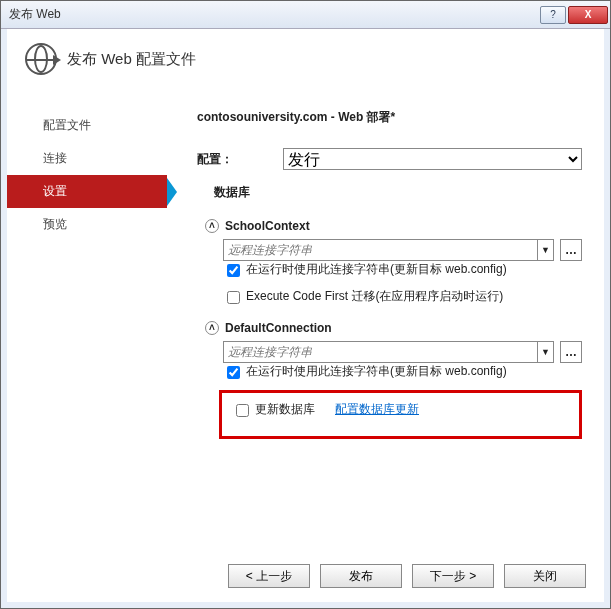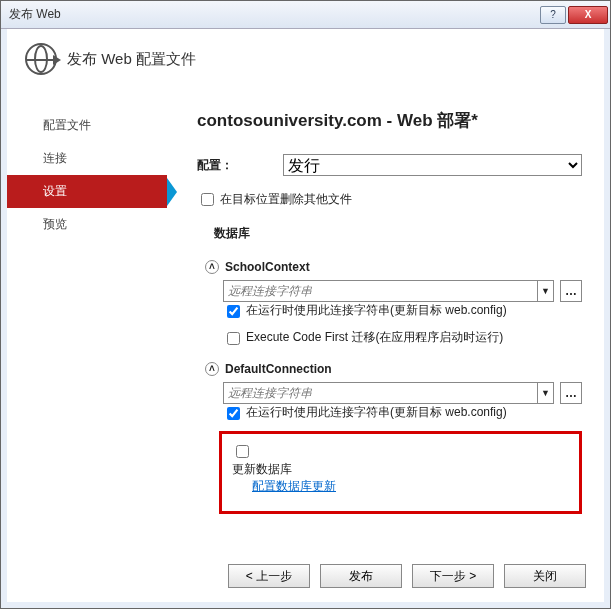--- a/index.html
+++ b/index.html
@@ -15,38 +15,38 @@
 .globe::before { content: ""; position: absolute; left: 50%; top: 0; bottom: 0; width: 10px; border: 2px solid #555; border-radius: 50%; transform: translateX(-50%); }
 .globe::after { content: ""; position: absolute; left: 0; right: 0; top: 50%; height: 0; border-top: 2px solid #555; }
 .arrow { position: absolute; right: -6px; top: 10px; width: 0; height: 0; border-left: 8px solid #555; border-top: 5px solid transparent; border-bottom: 5px solid transparent; }
 .header h1 { font-size: 15px; font-weight: normal; color: #333; margin: 0; }
 .main { flex: 1; display: flex; padding: 0 0 0 0; }
 .sidebar { width: 160px; padding: 16px 0 0 0; }
 .side-item { padding: 8px 0 8px 36px; font-size: 12px; color: #444; position: relative; }
 .side-item.active { background: #b91c1c; color: #fff; }
 .side-item.active::after { content: ""; position: absolute; right: -10px; top: 50%; transform: translateY(-50%); width: 0; height: 0; border-left: 10px solid #0a97d4; border-top: 14px solid transparent; border-bottom: 14px solid transparent; }
 .content { flex: 1; padding: 16px 22px 0 30px; font-size: 12px; color: #222; }
-.summary { font-weight: bold; font-size: 17px; margin-bottom: 22px; }
+.summary { font-weight: bold; font-size: 12px; margin-bottom: 22px; }
 .row { display: flex; align-items: center; margin-bottom: 14px; }
 .row .lbl { width: 86px; font-weight: bold; }
 select.dd { flex: 1; height: 22px; font-size: 16px; border: 1px solid #888; background: #fff; }
 .chkrow { display: flex; align-items: center; margin-bottom: 16px; margin-left: 0; }
 .chkrow input { margin-right: 6px; }
 .section-title { font-weight: bold; margin: 14px 0 18px 17px; }
 .dbblock { padding-left: 26px; margin-bottom: 14px; }
 .dbhead { display: flex; align-items: center; font-weight: bold; margin-bottom: 6px; margin-left: -18px; }
 .collapse { width: 14px; height: 14px; border: 1px solid #888; border-radius: 50%; margin-right: 6px; display: flex; align-items: center; justify-content: center; font-size: 10px; line-height: 1; }
 .conn { display: flex; align-items: center; margin-bottom: 0; }
 .conn input[type=text] { flex: 1; height: 22px; border: 1px solid #888; padding: 0 4px; font-size: 12px; color: #888; font-style: italic; }
 .conn .ddarrow { width: 16px; height: 22px; border: 1px solid #888; border-left: none; display: flex; align-items: center; justify-content: center; font-size: 9px; }
 .conn .browse { width: 22px; height: 22px; border: 1px solid #888; margin-left: 6px; display: flex; align-items: center; justify-content: center; font-weight: bold; }
 .sub { margin-left: 0; margin-bottom: 8px; display: flex; align-items: flex-start; }
 .sub input { margin-right: 6px; }
 .highlight { border: 3px solid #d40000; padding: 8px 10px; margin: 4px 0 10px -4px; }
-.highlight .sub { margin-bottom: 8px; flex-direction: column; }
+.highlight .sub { margin-bottom: 8px; }
 .link { color: #0066cc; text-decoration: underline; margin-left: 20px; }
 .footer { display: flex; justify-content: flex-end; padding: 10px 18px 14px 0; gap: 10px; }
 .btn { min-width: 82px; height: 24px; border: 1px solid #888; background: linear-gradient(#fdfdfd,#e2e2e2); font-size: 12px; display: flex; align-items: center; justify-content: center; border-radius: 0; }
 </style>
 </head>
 <body>
 
 <div class="window">
   <div class="titlebar">
     <span class="title">发布 Web</span>
@@ -70,24 +70,20 @@
       <div class="content">
         <div class="summary">contosouniversity.com - Web 部署*</div>
 
         <div class="row">
           <span class="lbl">配置：</span>
           <select class="dd">
             <option>发行</option>
           </select>
         </div>
 
-        <div class="chkrow">
-          <input type="checkbox" style="">
-          <span>在目标位置删除其他文件</span>
-        </div>
 
         <div class="section-title">数据库</div>
 
         <div class="dbblock">
           <div class="dbhead">
             <span class="collapse">˄</span>
             <span>SchoolContext</span>
           </div>
           <div class="conn">
             <input type="text" placeholder="远程连接字符串" style="">

